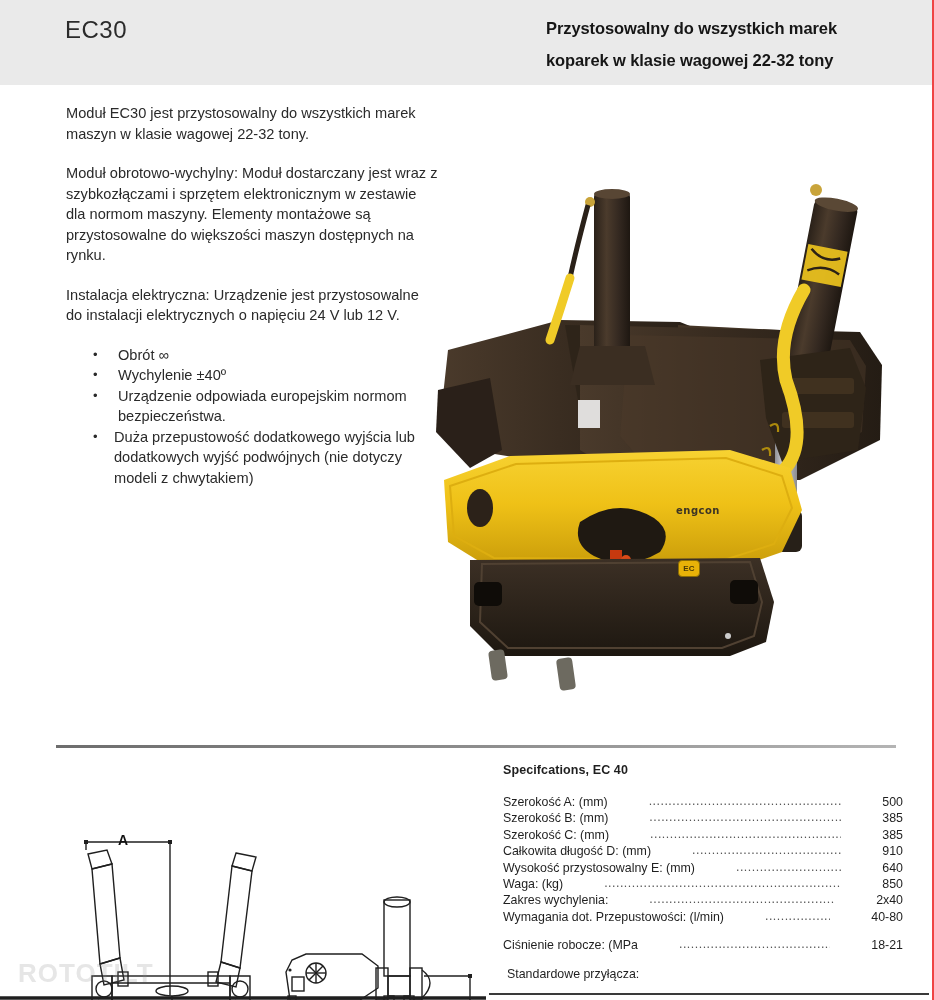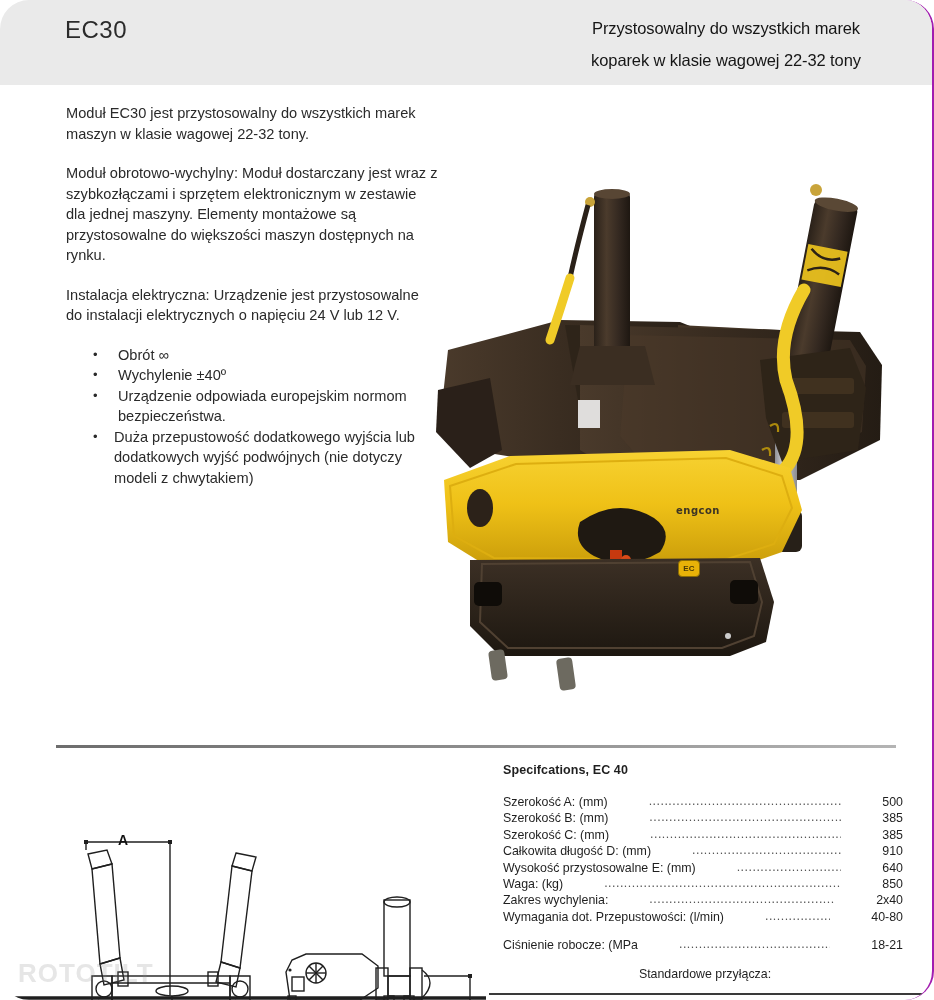--- a/index.html
+++ b/index.html
@@ -10,23 +10,22 @@
   body {
     font-family: "Liberation Sans", sans-serif;
     color: #1a1a1a;
   }
   #page {
     position: relative;
     width: 934px;
     height: 1000px;
     background: #ffffff;
     overflow: hidden;
-    border-right: 2px solid #a21caf;
+    border-right: 2px solid #ef4444;
     box-sizing: border-box;
-    border-radius: 29px;
   }
 
   
   .header-band {
     position: absolute;
     left: 0;
     top: 0;
     width: 934px;
     height: 85px;
     background: #eaeaea;
@@ -39,25 +38,24 @@
     font-weight: 400;
     letter-spacing: 0.5px;
     color: #2b2b2b;
   }
   .header-tagline {
     position: absolute;
     left: 546px;
     top: 12px;
     width: 360px;
     font-size: 16.5px;
-    font-weight: normal;
+    font-weight: bold;
     line-height: 32px;
     color: #161616;
     letter-spacing: -0.1px;
-    text-align: center;
   }
   .header-tagline .ln { display: block; white-space: nowrap; }
 
   
   .copy {
     position: absolute;
     left: 66px;
     top: 103px;
     width: 372px;
     font-size: 14.6px;
@@ -173,21 +171,21 @@
     color: #1f1f1f;
   }
   .specs-title {
     font-size: 12.5px;
     font-weight: bold;
     margin-bottom: 17px;
     letter-spacing: 0.1px;
   }
   .spec-row {
     display: flex;
-    align-items: center;
+    align-items: flex-start;
     font-size: 12.4px;
     line-height: 16.4px;
     white-space: nowrap;
     gap: 40px;
   }
   .spec-row .lbl { flex: 0 0 auto; }
   .spec-row .dots {
     flex: 1 1 auto;
     overflow: hidden;
     margin: 0 1px;
@@ -218,21 +216,21 @@
 
   <div class="header-band"></div>
   <div class="header-model">EC30</div>
   <div class="header-tagline">
     <span class="ln">Przystosowalny do wszystkich marek</span>
     <span class="ln">koparek w klasie wagowej 22-32 tony</span>
   </div>
 
   <div class="copy">
     <p>Moduł EC30 jest przystosowalny do wszystkich marek maszyn w klasie wagowej 22-32 tony.</p>
-    <p>Moduł obrotowo-wychylny: Moduł dostarczany jest wraz z szybkozłączami i sprzętem elektronicznym w zestawie dla jednej maszyny. Elementy montażowe są przystosowalne do większości maszyn dostępnych na rynku.</p>
+    <p>Moduł obrotowo-wychylny: Moduł dostarczany jest wraz z szybkozłączami i sprzętem elektronicznym w zestawie dla normom maszyny. Elementy montażowe są przystosowalne do większości maszyn dostępnych na rynku.</p>
     <p>Instalacja elektryczna: Urządzenie jest przystosowalne do instalacji elektrycznych o napięciu 24 V lub 12 V.</p>
     <ul class="bullets">
       <li><span>Obrót ∞</span></li>
       <li><span>Wychylenie ±40º</span></li>
       <li><span>Urządzenie odpowiada europejskim normom bezpieczeństwa.</span></li>
       <li><span class="hang">Duża przepustowość dodatkowego wyjścia lub dodatkowych wyjść podwójnych (nie dotyczy modeli z chwytakiem)</span></li>
     </ul>
   </div>
 
   <div class="photo">
@@ -419,21 +417,21 @@
         <span class="lbl">Szerokość C: (mm)</span>
         <span class="dots">.......................................................................................</span>
         <span class="val">385</span>
       </div>
       <div class="spec-row">
         <span class="lbl">Całkowita długość D: (mm)</span>
         <span class="dots">.......................................................................................</span>
         <span class="val">910</span>
       </div>
       <div class="spec-row">
-        <span class="lbl">Wysokość przystosowalne E: (mm)</span>
+        <span class="lbl">Wysokość przystosowalny E: (mm)</span>
         <span class="dots">.......................................................................................</span>
         <span class="val">640</span>
       </div>
       <div class="spec-row">
         <span class="lbl">Waga: (kg)</span>
         <span class="dots">.......................................................................................</span>
         <span class="val">850</span>
       </div>
       <div class="spec-row">
         <span class="lbl">Zakres wychylenia:</span>

